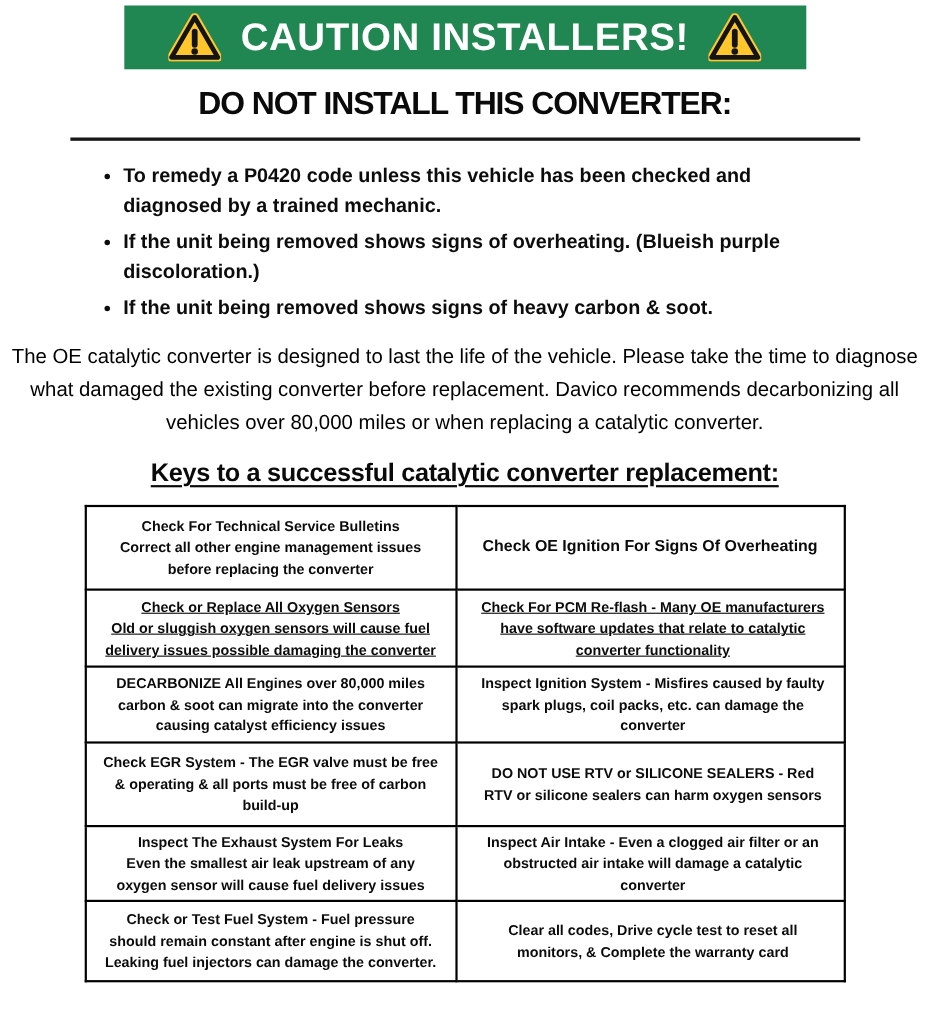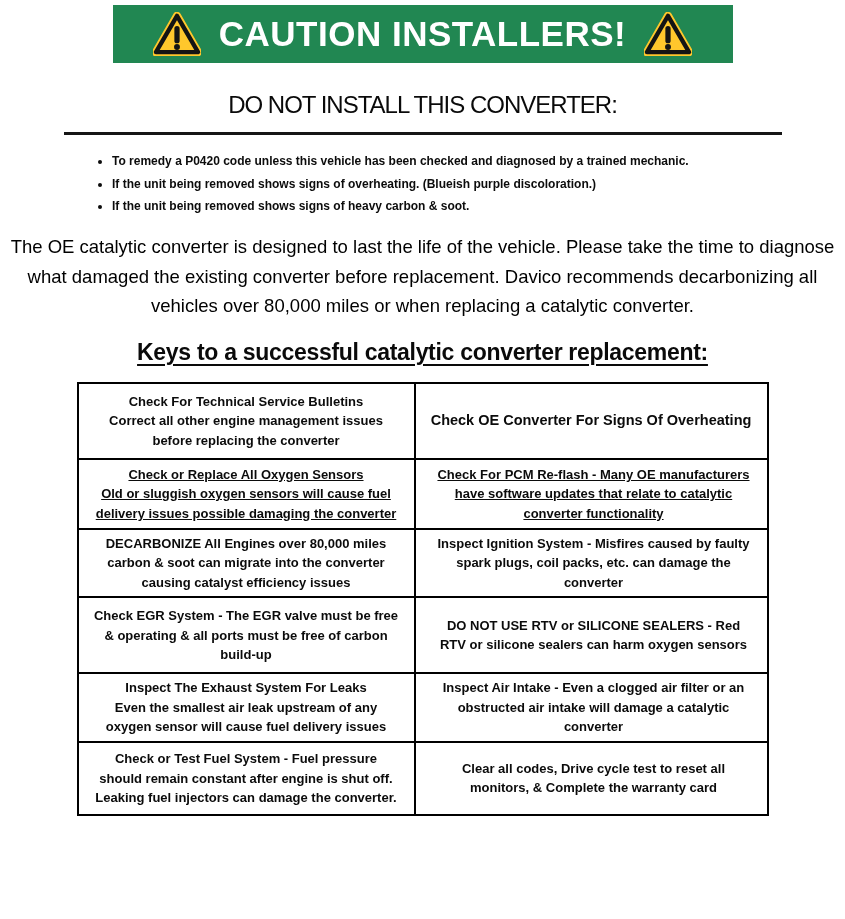--- a/index.html
+++ b/index.html
@@ -24,34 +24,34 @@
     display:flex;align-items:center;justify-content:center;gap:18px;
   }
   .banner-text{
     color:#ffffff;font-size:35px;font-weight:bold;letter-spacing:0.5px;
     white-space:nowrap;
   }
   .tri{display:block;}
 
   
   .headline{
-    margin-top:28px;text-align:center;
-    font-size:24px;font-weight:normal;letter-spacing:-1px;color:#0a0a0a;
+    margin-top:16px;text-align:center;
+    font-size:29px;font-weight:bold;letter-spacing:-1px;color:#0a0a0a;
   }
   .rule{
     width:718px;height:3px;background:#161616;margin:13px auto 0 auto;
   }
 
   
   .warnings{
     width:655px;margin:17px auto 0 88px;
     list-style:disc outside;padding-left:24px;
   }
   .warnings li{
-    font-size:12px;font-weight:bold;line-height:1.56;
+    font-size:18px;font-weight:bold;line-height:1.56;
     margin-bottom:4px;color:#0c0c0c;
   }
 
   
   .lead{
     width:836px;margin:16px auto 0 auto;text-align:center;
     font-size:18.5px;font-weight:normal;line-height:1.6;color:#000000;
   }
 
   
@@ -117,21 +117,21 @@
   <h2 class="keys-heading">Keys to a successful catalytic converter replacement:</h2>
 
   <table class="tips">
     <tbody id="tips-body">
         <tr>
           <td class="col-left">
             <div>Check For Technical Service Bulletins</div>
             <div>Correct all other engine management issues before replacing the converter</div>
           </td>
           <td class="col-right xl">
-            <div>Check OE Converter For Signs Of Overheating</div>
+            <div>Check OE Ignition For Signs Of Overheating</div>
           </td>
         </tr>
         <tr>
           <td class="col-left">
             <div>Check or Replace All Oxygen Sensors</div>
             <div>Old or sluggish oxygen sensors will cause fuel delivery issues possible damaging the converter</div>
           </td>
           <td class="col-right">
             <div>Check For PCM Re-flash - Many OE manufacturers have software updates that relate to catalytic converter functionality</div>
           </td>

